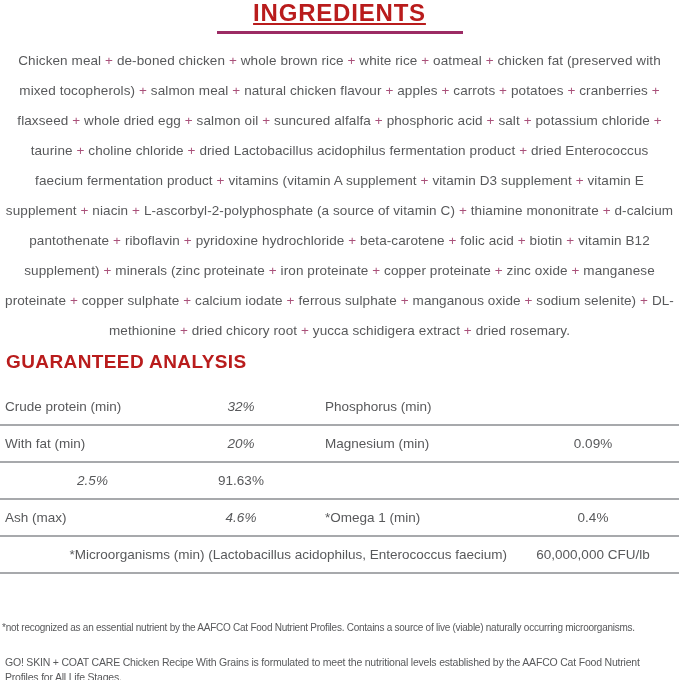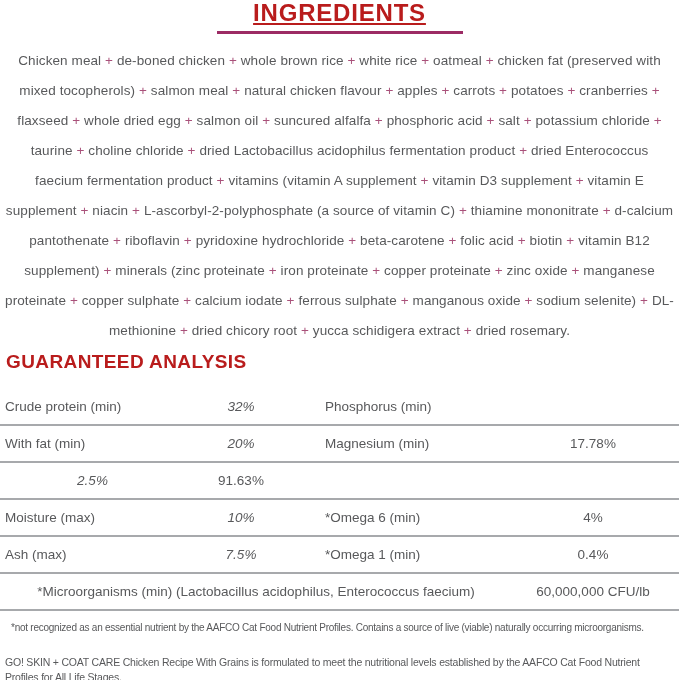--- a/index.html
+++ b/index.html
@@ -71,27 +71,27 @@
     height: 37px;
     align-items: center;
     border-bottom: 2px solid #a7a9ac;
     font-size: 13.5px;
     color: #58595b;
   }
   .cell.label1 { padding-left: 5px; text-align: left; }
   .cell.value1 { text-align: center; font-style: italic; }
   .cell.label2 { padding-left: 28px; text-align: left; }
   .cell.value2 { text-align: center; }
-  .cell.labelfull { padding-left: 5px; text-align: center; }
+  .cell.labelfull { padding-left: 5px; text-align: right; }
   .cell.valuefull { text-align: center; }
 
   
   .footnote-1 {
     position: absolute;
-    top: 622px; left: 11px; right: 0;
+    top: 622px; left: 2px; right: 0;
     font-size: 10px;
     letter-spacing: -0.25px;
     white-space: nowrap;
     color: #58595b;
   }
   .footnote-2 {
     position: absolute;
     top: 655px; left: 5px; right: 10px;
     font-size: 10.5px;
     letter-spacing: -0.2px;
@@ -114,35 +114,29 @@
 <div class="analysis-table">
   <div class="trow">
     <div class="cell label1">Crude protein (min)</div>
     <div class="cell value1">32%</div>
     <div class="cell label2">Phosphorus (min)</div>
   </div>
   <div class="trow">
     <div class="cell label1">With fat (min)</div>
     <div class="cell value1">20%</div>
     <div class="cell label2">Magnesium (min)</div>
-    <div class="cell value2">17.78%</div>
+    <div class="cell value2">0.09%</div>
   </div>
   <div class="trow">
     <div class="cell value1">2.5%</div>
     <div class="cell value2">91.63%</div>
   </div>
   <div class="trow">
-    <div class="cell label1">Moisture (max)</div>
-    <div class="cell value1">10%</div>
-    <div class="cell label2">*Omega 6 (min)</div>
-    <div class="cell value2">4%</div>
-  </div>
-  <div class="trow">
     <div class="cell label1">Ash (max)</div>
-    <div class="cell value1">7.5%</div>
+    <div class="cell value1">4.6%</div>
     <div class="cell label2">*Omega 1 (min)</div>
     <div class="cell value2">0.4%</div>
   </div>
   <div class="trow-full">
     <div class="cell labelfull">*Microorganisms (min) (Lactobacillus acidophilus, Enterococcus faecium)</div>
     <div class="cell valuefull">60,000,000 CFU/lb</div>
   </div>
 </div>
 
 <div class="footnote-1">*not recognized as an essential nutrient by the AAFCO Cat Food Nutrient Profiles. Contains a source of live (viable) naturally occurring microorganisms.</div>

